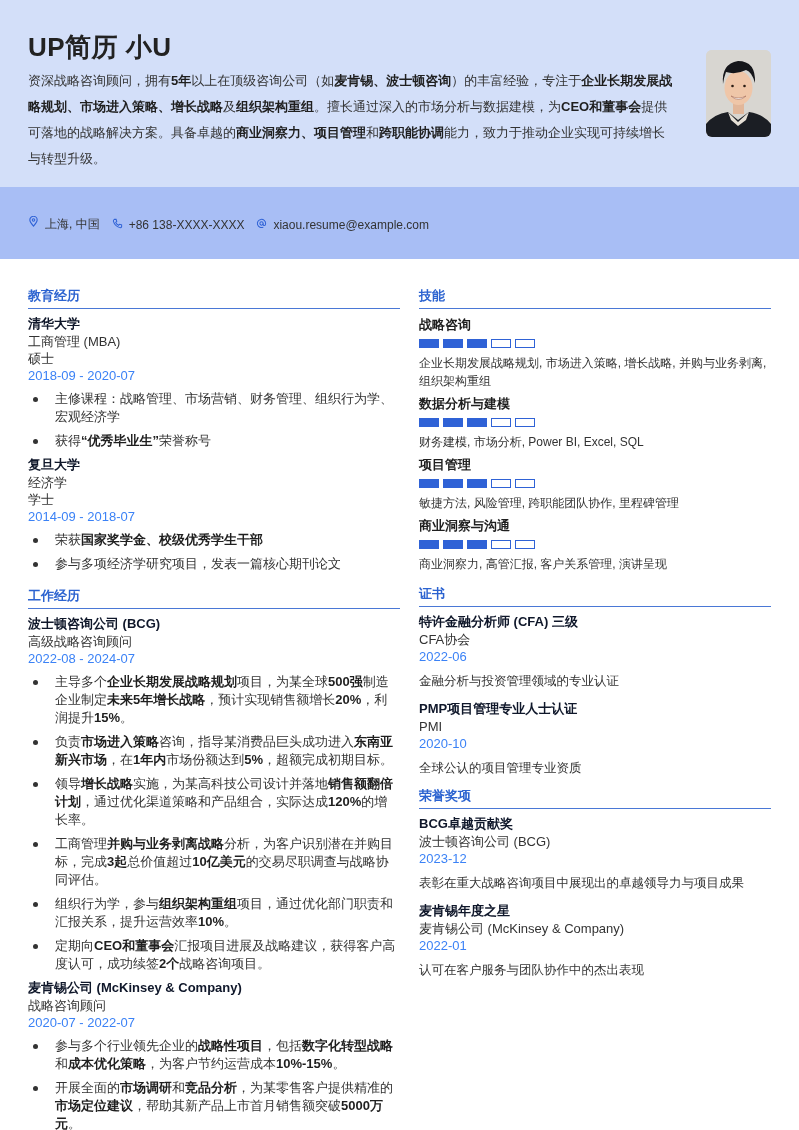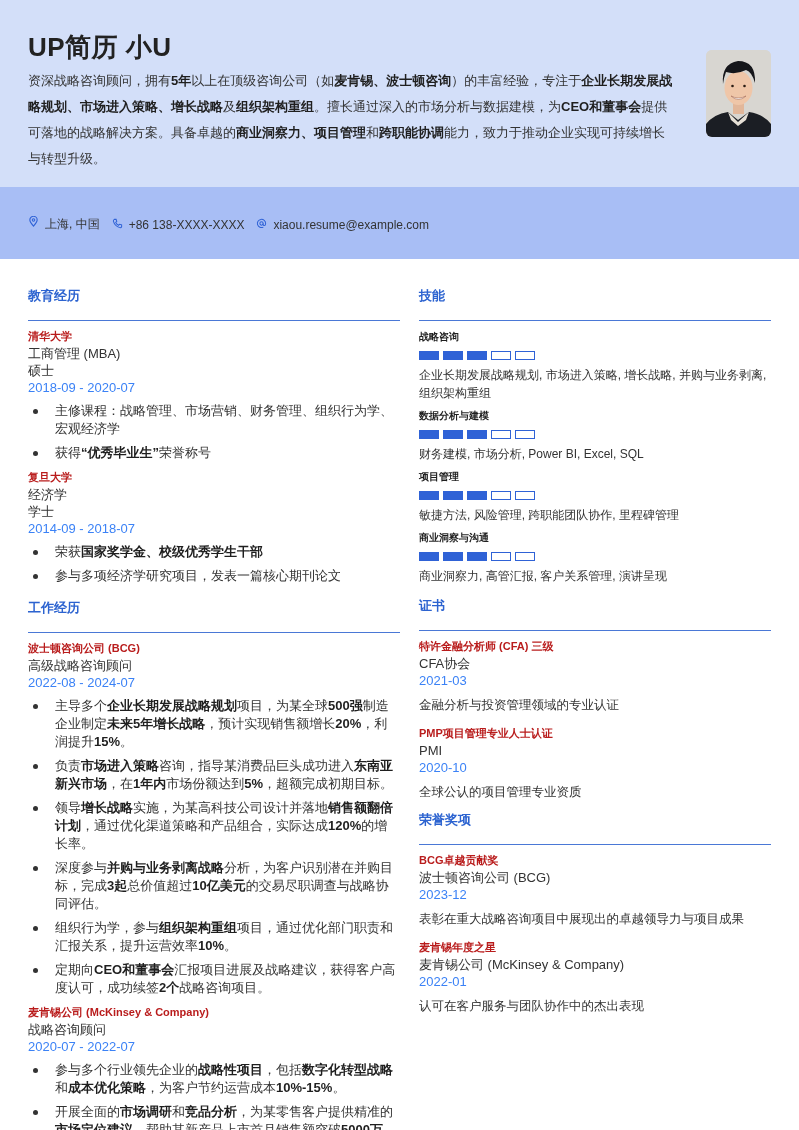--- a/index.html
+++ b/index.html
@@ -13,32 +13,32 @@
   .photo { position: absolute; left: 706px; top: 50px; width: 65px; height: 87px; border-radius: 6px; overflow: hidden; background: #d9d7d2; }
 
   .contact { position: absolute; left: 0; top: 187px; width: 799px; height: 72px; background: #a8bef5; }
   .contact-row { position: absolute; left: 28px; top: 29px; display: flex; align-items: center; font-size: 12px; color: #333; }
   .contact-item { display: flex; margin-right: 12px; }
   .contact-item svg { width: 11px; height: 11px; margin-right: 6px; }
 
   .col-left { position: absolute; left: 28px; top: 287px; width: 372px; }
   .col-right { position: absolute; left: 419px; top: 287px; width: 352px; }
 
-  .section-title { font-size: 13px; font-weight: bold; color: #2c63d0; padding-bottom: 15px; border-bottom: 1.5px solid #4a78d6; margin-bottom: 6px; line-height: 18px; }
+  .section-title { font-size: 13px; font-weight: bold; color: #2c63d0; padding-bottom: 3px; border-bottom: 1.5px solid #4a78d6; margin-bottom: 6px; line-height: 18px; }
   .entry { margin-bottom: 6px; }
-  .entry-title { font-weight: bold; font-size: 11px; color: #b91c1c; line-height: 18px; }
+  .entry-title { font-weight: bold; font-size: 13px; color: #0f172a; line-height: 18px; }
   .entry-sub { font-size: 13px; color: #333; line-height: 17px; }
   .entry-date { font-size: 13px; font-weight: normal; color: #3b82f6; line-height: 18px; }
 
   ul.bullets { list-style: none; margin-top: 5px; }
   ul.bullets li { position: relative; padding-left: 27px; font-size: 13px; line-height: 18px; color: #333; margin-bottom: 6px; }
   ul.bullets li::before { content: ""; position: absolute; left: 5px; top: 7px; width: 5px; height: 5px; border-radius: 50%; background: #333; }
 
   .skill { margin-bottom: 4px; }
-  .skill-name { font-weight: bold; font-size: 10px; color: #1f1f1f; line-height: 20px; }
+  .skill-name { font-weight: bold; font-size: 13px; color: #1f1f1f; line-height: 20px; }
   .skill-bars { display: flex; margin: 4px 0 6px 0; }
   .skill-bars span { width: 20px; height: 9px; margin-right: 4px; border: 1.5px solid #2f62d6; }
   .skill-bars span.on { background: #2f62d6; }
   .skill-detail { font-size: 12px; color: #333; line-height: 18px; }
 
   .cert-desc { font-size: 12.5px; color: #333; margin-top: 6px; line-height: 18px; }
   .sec-gap { height: 8px; }
 </style>
 </head>
 <body>
@@ -114,21 +114,21 @@
   <div class="sec-gap"></div>
   <div class="section-title">工作经历</div>
   <div class="entry">
     <div class="entry-title">波士顿咨询公司 (BCG)</div>
     <div class="entry-sub">高级战略咨询顾问</div>
     <div class="entry-date">2022-08 - 2024-07</div>
     <ul class="bullets">
       <li><span>主导多个</span><b>企业长期发展战略规划</b><span>项目，为某全球</span><b>500强</b><span>制造企业制定</span><b>未来5年增长战略</b><span>，预计实现销售额增长</span><b>20%</b><span>，利润提升</span><b>15%</b><span>。</span></li>
       <li><span>负责</span><b>市场进入策略</b><span>咨询，指导某消费品巨头成功进入</span><b>东南亚新兴市场</b><span>，在</span><b>1年内</b><span>市场份额达到</span><b>5%</b><span>，超额完成初期目标。</span></li>
       <li><span>领导</span><b>增长战略</b><span>实施，为某高科技公司设计并落地</span><b>销售额翻倍计划</b><span>，通过优化渠道策略和产品组合，实际达成</span><b>120%</b><span>的增长率。</span></li>
-      <li><span>深度参与</span><b>并购与业务剥离战略</b><span>分析，为客户识别潜在并购目标，完成</span><b>3起</b><span>总价值超过</span><b>10亿美元</b><span>的交易尽职调查与战略协同评估。</span></li>
+      <li><span>工商管理</span><b>并购与业务剥离战略</b><span>分析，为客户识别潜在并购目标，完成</span><b>3起</b><span>总价值超过</span><b>10亿美元</b><span>的交易尽职调查与战略协同评估。</span></li>
       <li><span>组织行为学，参与</span><b>组织架构重组</b><span>项目，通过优化部门职责和汇报关系，提升运营效率</span><b>10%</b><span>。</span></li>
       <li><span>定期向</span><b>CEO和董事会</b><span>汇报项目进展及战略建议，获得客户高度认可，成功续签</span><b>2个</b><span>战略咨询项目。</span></li>
     </ul>
   </div>
   <div class="entry">
     <div class="entry-title">麦肯锡公司 (McKinsey &amp; Company)</div>
     <div class="entry-sub">战略咨询顾问</div>
     <div class="entry-date">2020-07 - 2022-07</div>
     <ul class="bullets">
       <li><span>参与多个行业领先企业的</span><b>战略性项目</b><span>，包括</span><b>数字化转型战略</b><span>和</span><b>成本优化策略</b><span>，为客户节约运营成本</span><b>10%-15%</b><span>。</span></li>
@@ -183,21 +183,21 @@
         <span></span>
       </div>
     <div class="skill-detail">商业洞察力, 高管汇报, 客户关系管理, 演讲呈现</div>
   </div>
 
   <div class="sec-gap"></div>
   <div class="section-title">证书</div>
   <div class="entry" style="margin-bottom:10px;">
     <div class="entry-title">特许金融分析师 (CFA) 三级</div>
     <div class="entry-sub">CFA协会</div>
-    <div class="entry-date">2021-03</div>
+    <div class="entry-date">2022-06</div>
     <div class="cert-desc">金融分析与投资管理领域的专业认证</div>
   </div>
   <div class="entry" style="margin-bottom:10px;">
     <div class="entry-title">PMP项目管理专业人士认证</div>
     <div class="entry-sub">PMI</div>
     <div class="entry-date">2020-10</div>
     <div class="cert-desc">全球公认的项目管理专业资质</div>
   </div>
 
   <div class="section-title">荣誉奖项</div>

